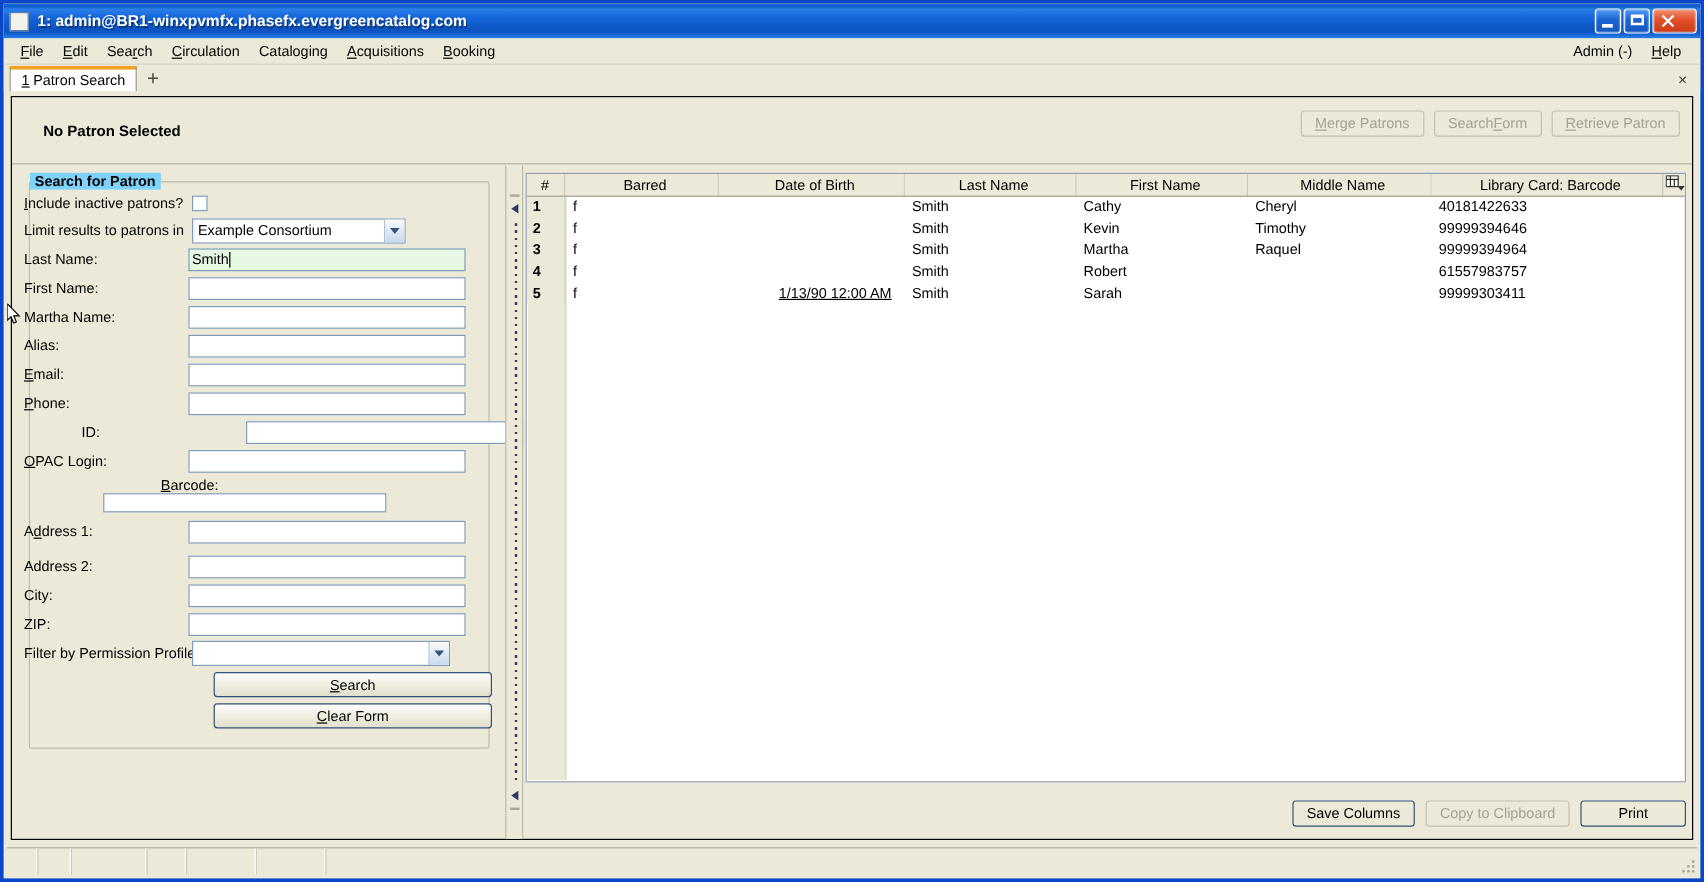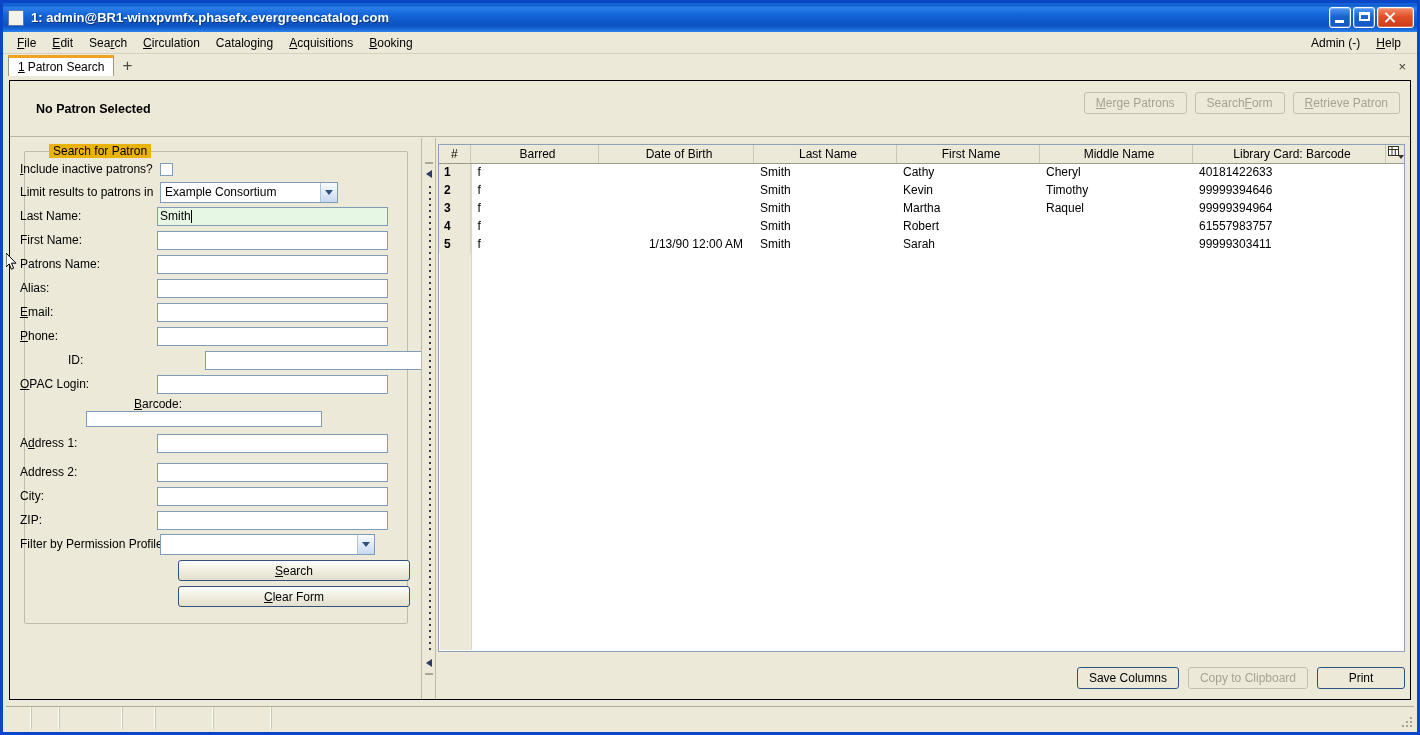--- a/index.html
+++ b/index.html
@@ -262,24 +262,24 @@
   .groupbox {
     position: absolute;
     left: 14px; top: 13px;
     width: 384px; height: 473px;
     border: 1px solid #bfbcaa;
     border-radius: 2px;
     box-sizing: border-box;
   }
   .groupbox-title {
     position: absolute;
-    left: 24px; top: -8px;
-    background: #eab308;
+    left: 0; top: -8px;
+    background: #7dd3fc;
     padding: 0 4px;
-    font-weight: normal;
+    font-weight: bold;
     font-size: 12px;
   }
   .formrow {
     position: absolute;
     left: 10px;
     height: 22px;
     display: flex;
     align-items: center;
     width: 368px;
   }
@@ -555,21 +555,21 @@
           <div class="xpinput filled" style="display:flex;align-items:center;">
             <span>Smith</span>
               <span class="caret"></span>
           </div>
         </div>
         <div class="formrow" style="top:91px;">
           <div class="lbl">First Name:</div>
           <input class="xpinput" value="" style="">
         </div>
         <div class="formrow" style="top:115px;">
-          <div class="lbl">Patrons Name:</div>
+          <div class="lbl">Martha Name:</div>
           <input class="xpinput" value="" style="">
         </div>
         <div class="formrow" style="top:139px;">
           <div class="lbl">Alias:</div>
           <input class="xpinput" value="" style="">
         </div>
         <div class="formrow" style="top:163px;">
           <div class="lbl"><u>E</u>mail:</div>
           <input class="xpinput" value="" style="">
         </div>
@@ -712,21 +712,21 @@
                 <td>Smith</td>
                 <td>Robert</td>
                 <td></td>
                 <td>61557983757</td>
                 <td></td>
                 <td></td>
               </tr>
               <tr>
                 <td class="num">5</td>
                 <td>f</td>
-                <td style="text-align:right;padding-right:10px;">1/13/90 12:00 AM</td>
+                <td style="text-align:right;padding-right:10px;text-decoration:underline;">1/13/90 12:00 AM</td>
                 <td>Smith</td>
                 <td>Sarah</td>
                 <td></td>
                 <td>99999303411</td>
                 <td></td>
                 <td></td>
               </tr>
             </tbody>
           </table>
         </div>

